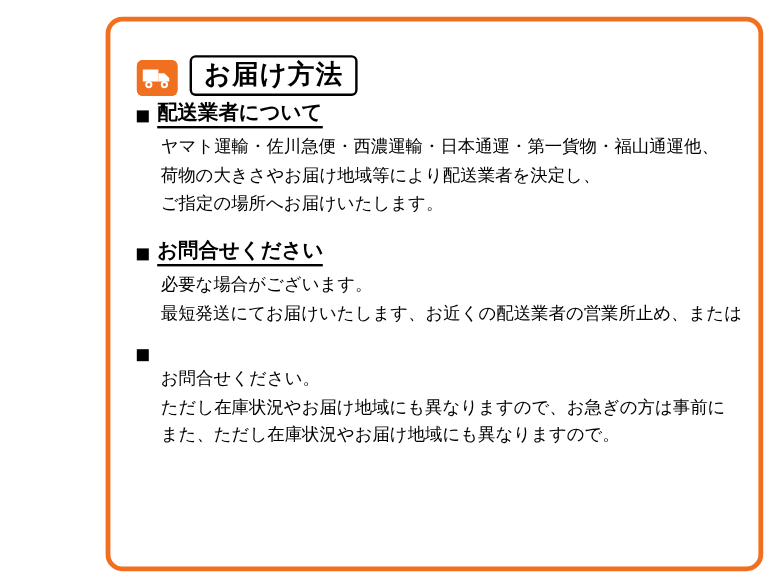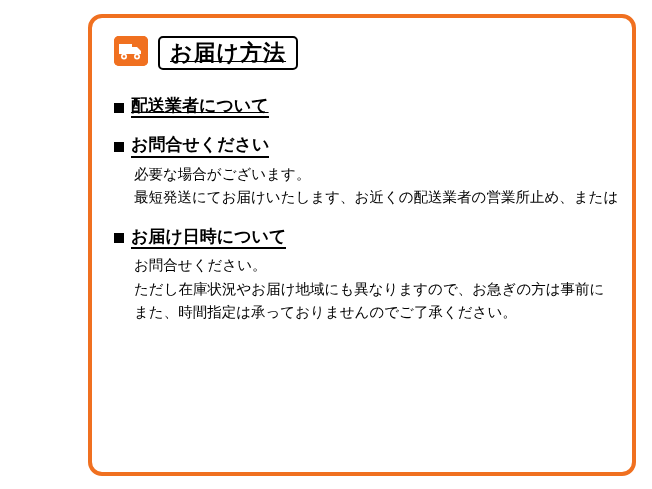--- a/index.html
+++ b/index.html
@@ -35,25 +35,24 @@
   .card-inner {
     position: absolute;
     left: 18px;
     top: 10px;
     right: 14px;
     bottom: 10px;
   }
   
   .title-row {
     display: flex;
-    align-items: flex-start;
+    align-items: flex-end;
     height: 44px;
     margin-top: 8px;
     margin-left: 4px;
-    text-decoration: underline;
   }
   .truck-badge {
     width: 34px;
     height: 30px;
     background: #f07020;
     border-radius: 5px;
     position: relative;
     flex: 0 0 auto;
     margin-right: 10px;
   }
@@ -103,21 +102,21 @@
   .section-body {
     margin-left: 20px;
     margin-top: 5px;
   }
   .line {
     font-size: 14.5px;
     color: #000000;
     line-height: 1.62;
     white-space: nowrap;
   }
-  .sec-1 { margin-top: 15px; text-decoration: underline; }
+  .sec-1 { margin-top: 4px; }
   .sec-2 { margin-top: 16px; }
   .sec-3 { margin-top: 16px; }
 </style>
 </head>
 <body>
 
 <div id="stage">
 
   <div class="card">
     <div class="card-inner">
@@ -137,41 +136,45 @@
         <span class="title-box">
           <span class="title-text">お届け方法</span>
         </span>
       </div>
 
       <div class="section sec-1">
         <div class="section-head">
           <span class="sq"></span>
           <span class="section-title">配送業者について</span>
         </div>
+        <div class="section-body">
+          <div class="line">ヤマト運輸・佐川急便・西濃運輸・日本通運・第一貨物・福山通運他、</div>
+          <div class="line">荷物の大きさやお届け地域等により配送業者を決定し、</div>
+          <div class="line">ご指定の場所へお届けいたします。</div>
+        </div>
       </div>
 
       <div class="section sec-2">
         <div class="section-head">
           <span class="sq"></span>
           <span class="section-title">お問合せください</span>
         </div>
         <div class="section-body">
           <div class="line">必要な場合がございます。</div>
           <div class="line">最短発送にてお届けいたします、お近くの配送業者の営業所止め、または</div>
         </div>
       </div>
 
       <div class="section sec-3">
         <div class="section-head">
           <span class="sq"></span>
-          <span class="section-title">お届け日時について</span>
         </div>
         <div class="section-body">
           <div class="line">お問合せください。</div>
           <div class="line">ただし在庫状況やお届け地域にも異なりますので、お急ぎの方は事前に</div>
-          <div class="line">また、時間指定は承っておりませんのでご了承ください。</div>
+          <div class="line">また、ただし在庫状況やお届け地域にも異なりますので。</div>
         </div>
       </div>
 
     </div>
   </div>
 
 </div>
 
 </body></html>

